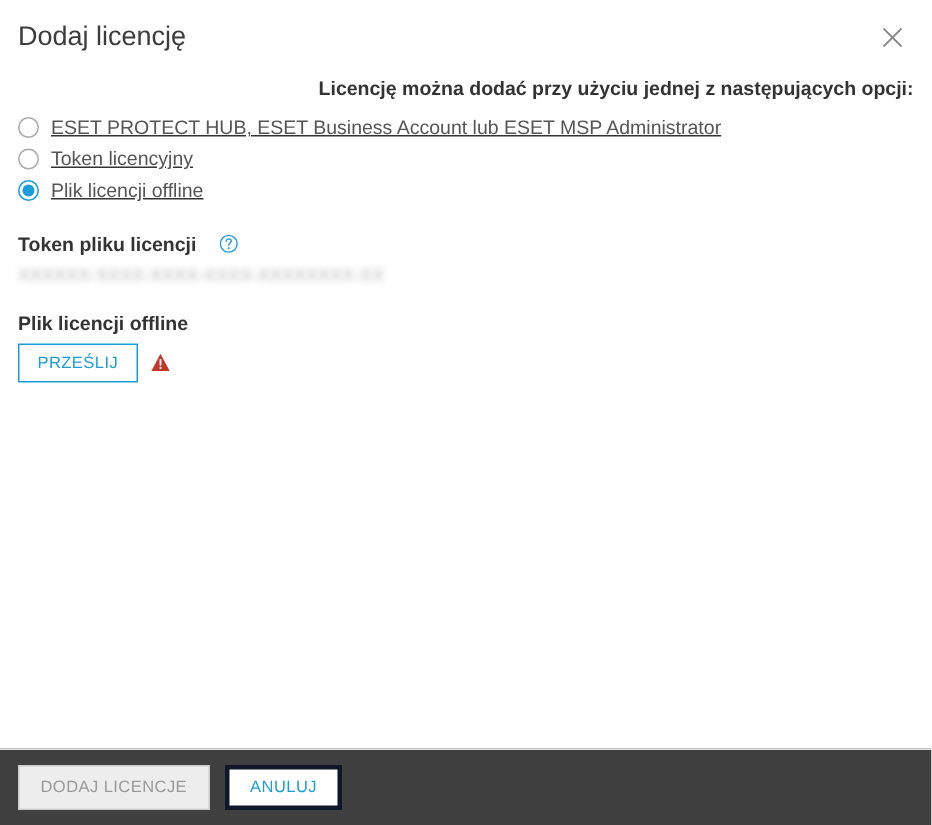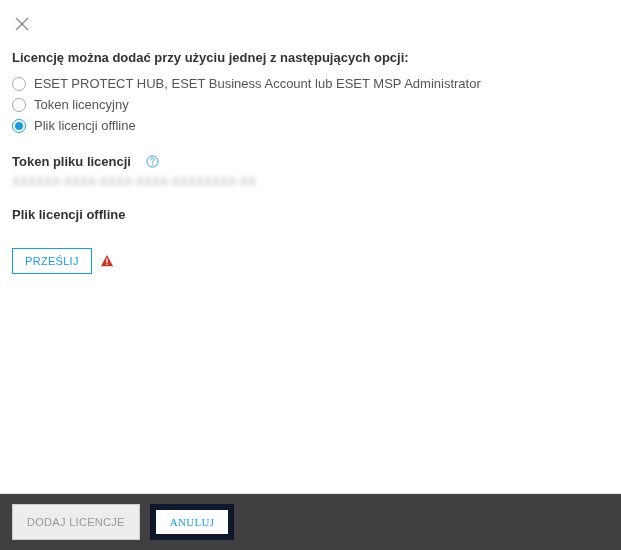--- a/index.html
+++ b/index.html
@@ -36,27 +36,29 @@
   }
   .close-btn svg { width: 14px; height: 14px; }
   .content {
     padding: 0 12px;
   }
   .section-heading {
     font-weight: 600;
     font-size: 13px;
     color: #333;
     margin: 6px 0 8px 0;
+    text-align: right;
   }
   .radio-row {
     display: flex;
     align-items: center;
     gap: 8px;
     padding: 3px 0;
     cursor: pointer;
+    text-decoration: underline;
   }
   .radio {
     width: 14px;
     height: 14px;
     border-radius: 50%;
     border: 1px solid #aaa;
     display: inline-flex;
     align-items: center;
     justify-content: center;
     background: #fff;
@@ -117,21 +119,21 @@
     color: #333;
   }
   .file-name {
     color: #555;
     font-size: 12px;
   }
   .upload-row {
     display: flex;
     align-items: center;
     gap: 8px;
-    margin-top: 26px;
+    margin-top: 6px;
   }
   .upload-btn {
     border: 1px solid #1a9dd9;
     background: #fff;
     color: #1a9dd9;
     font-size: 11px;
     letter-spacing: 0.3px;
     padding: 6px 12px;
     cursor: pointer;
     font-family: inherit;
@@ -157,34 +159,35 @@
     border: 1px solid #ccc;
     background: #ededed;
     color: #999;
     font-size: 11px;
     letter-spacing: 0.3px;
     padding: 6px 14px;
     font-family: inherit;
     cursor: not-allowed;
   }
   .btn-secondary {
-    border: 6px solid #0f172a;
+    border: 3px solid #0f172a;
     background: #fff;
     color: #1a9dd9;
     font-size: 11px;
     letter-spacing: 0.3px;
     padding: 6px 14px;
     cursor: pointer;
-    font-family: Liberation Serif, serif;
+    font-family: Liberation Sans, sans-serif;
   }
 </style>
 </head>
 <body>
 
 <div class="header">
+  <div class="title">Dodaj licencję</div>
   <div class="close-btn">
     <svg viewBox="0 0 14 14">
       <line x1="1" y1="1" x2="13" y2="13" stroke="currentColor" stroke-width="1.2"></line>
       <line x1="13" y1="1" x2="1" y2="13" stroke="currentColor" stroke-width="1.2"></line>
     </svg>
   </div>
 </div>
 
 <div class="content">
 

